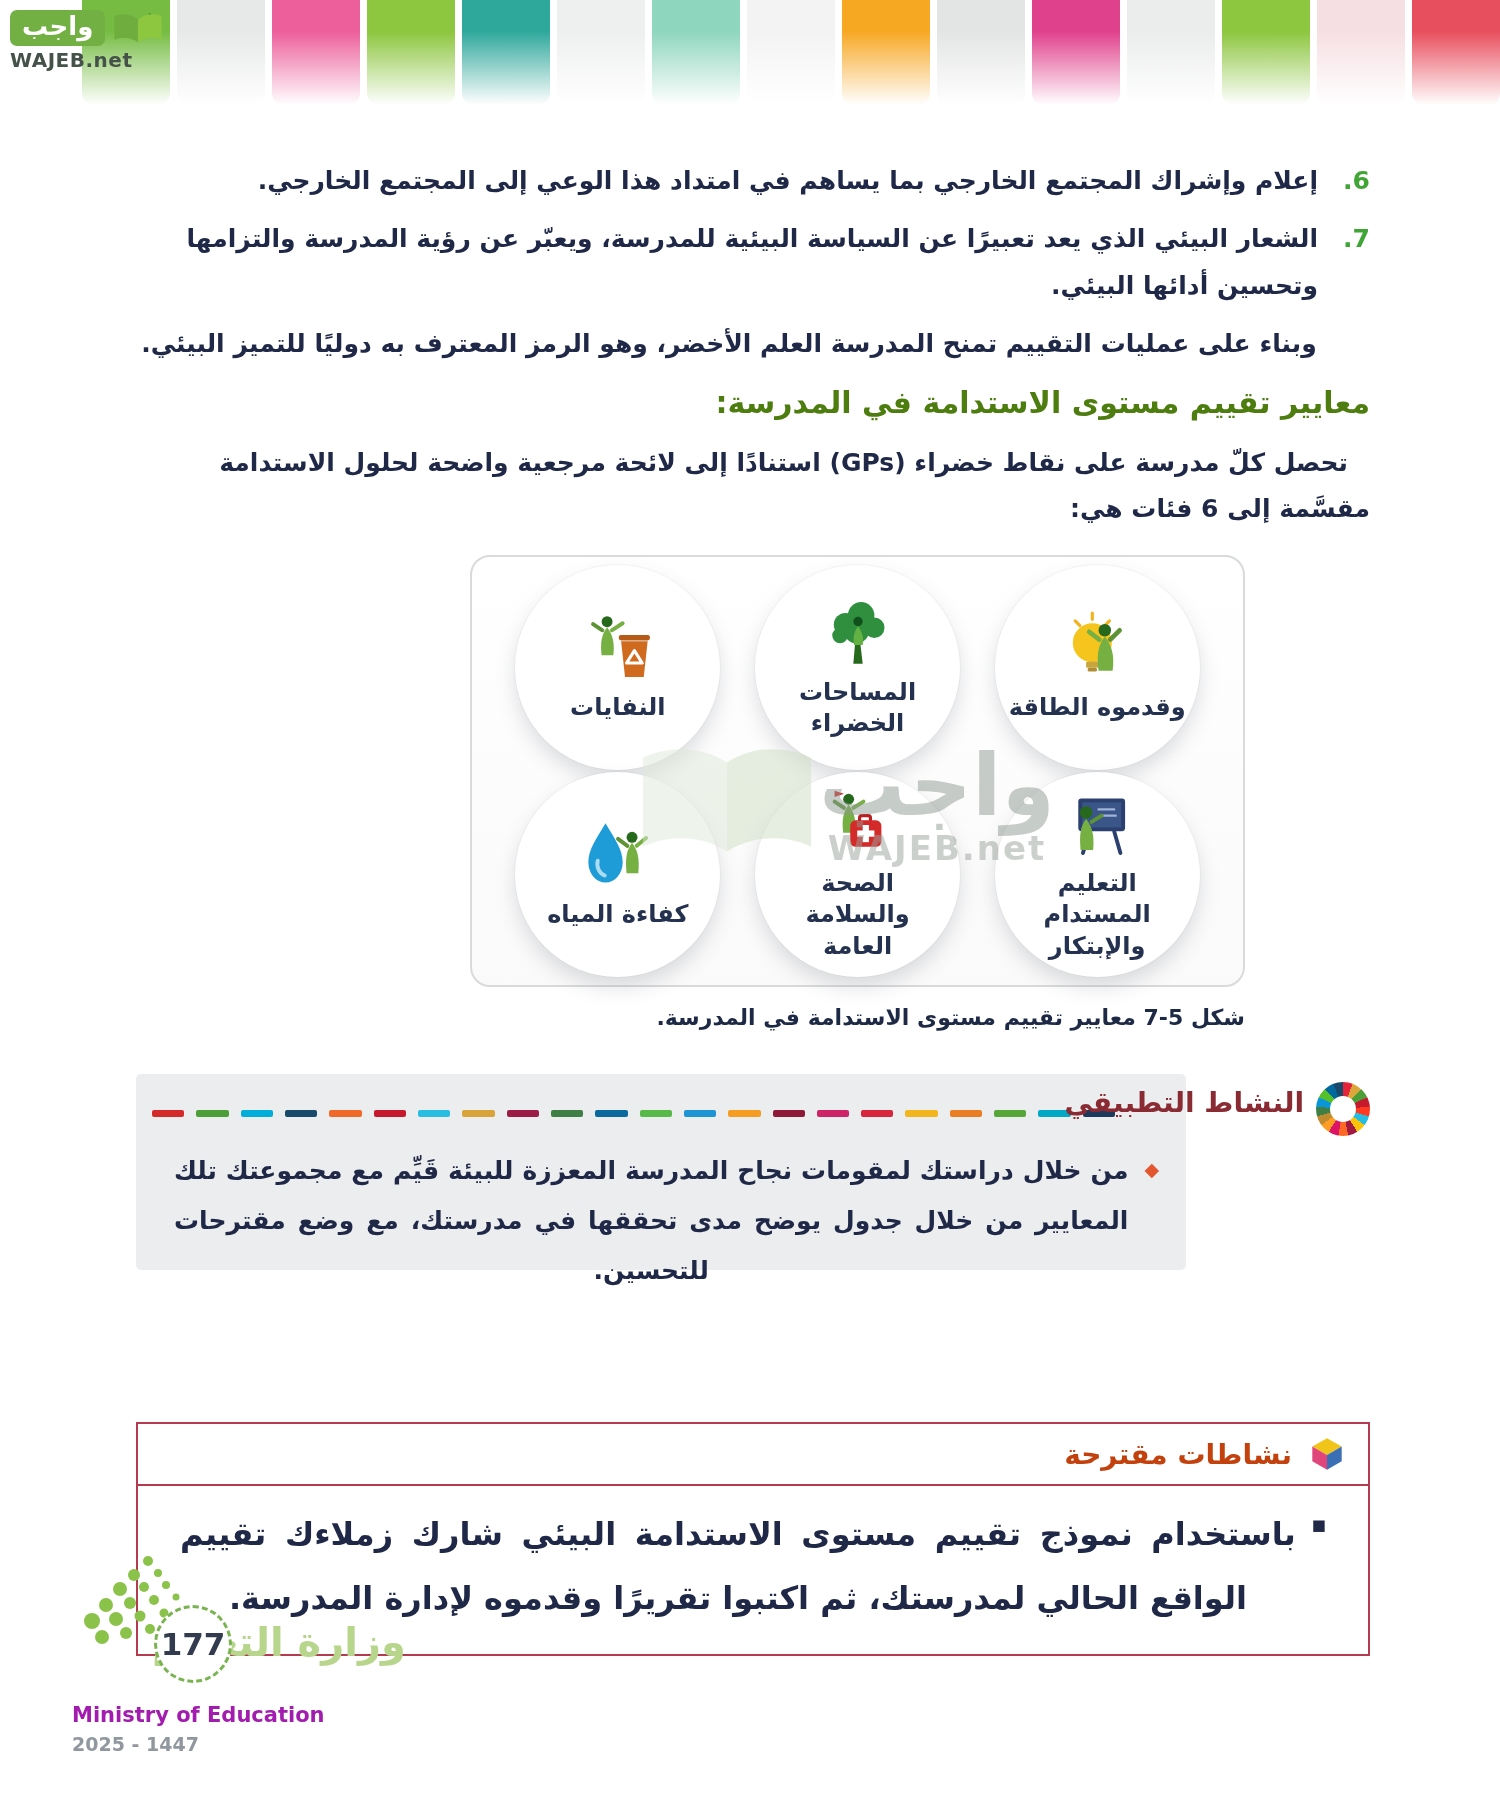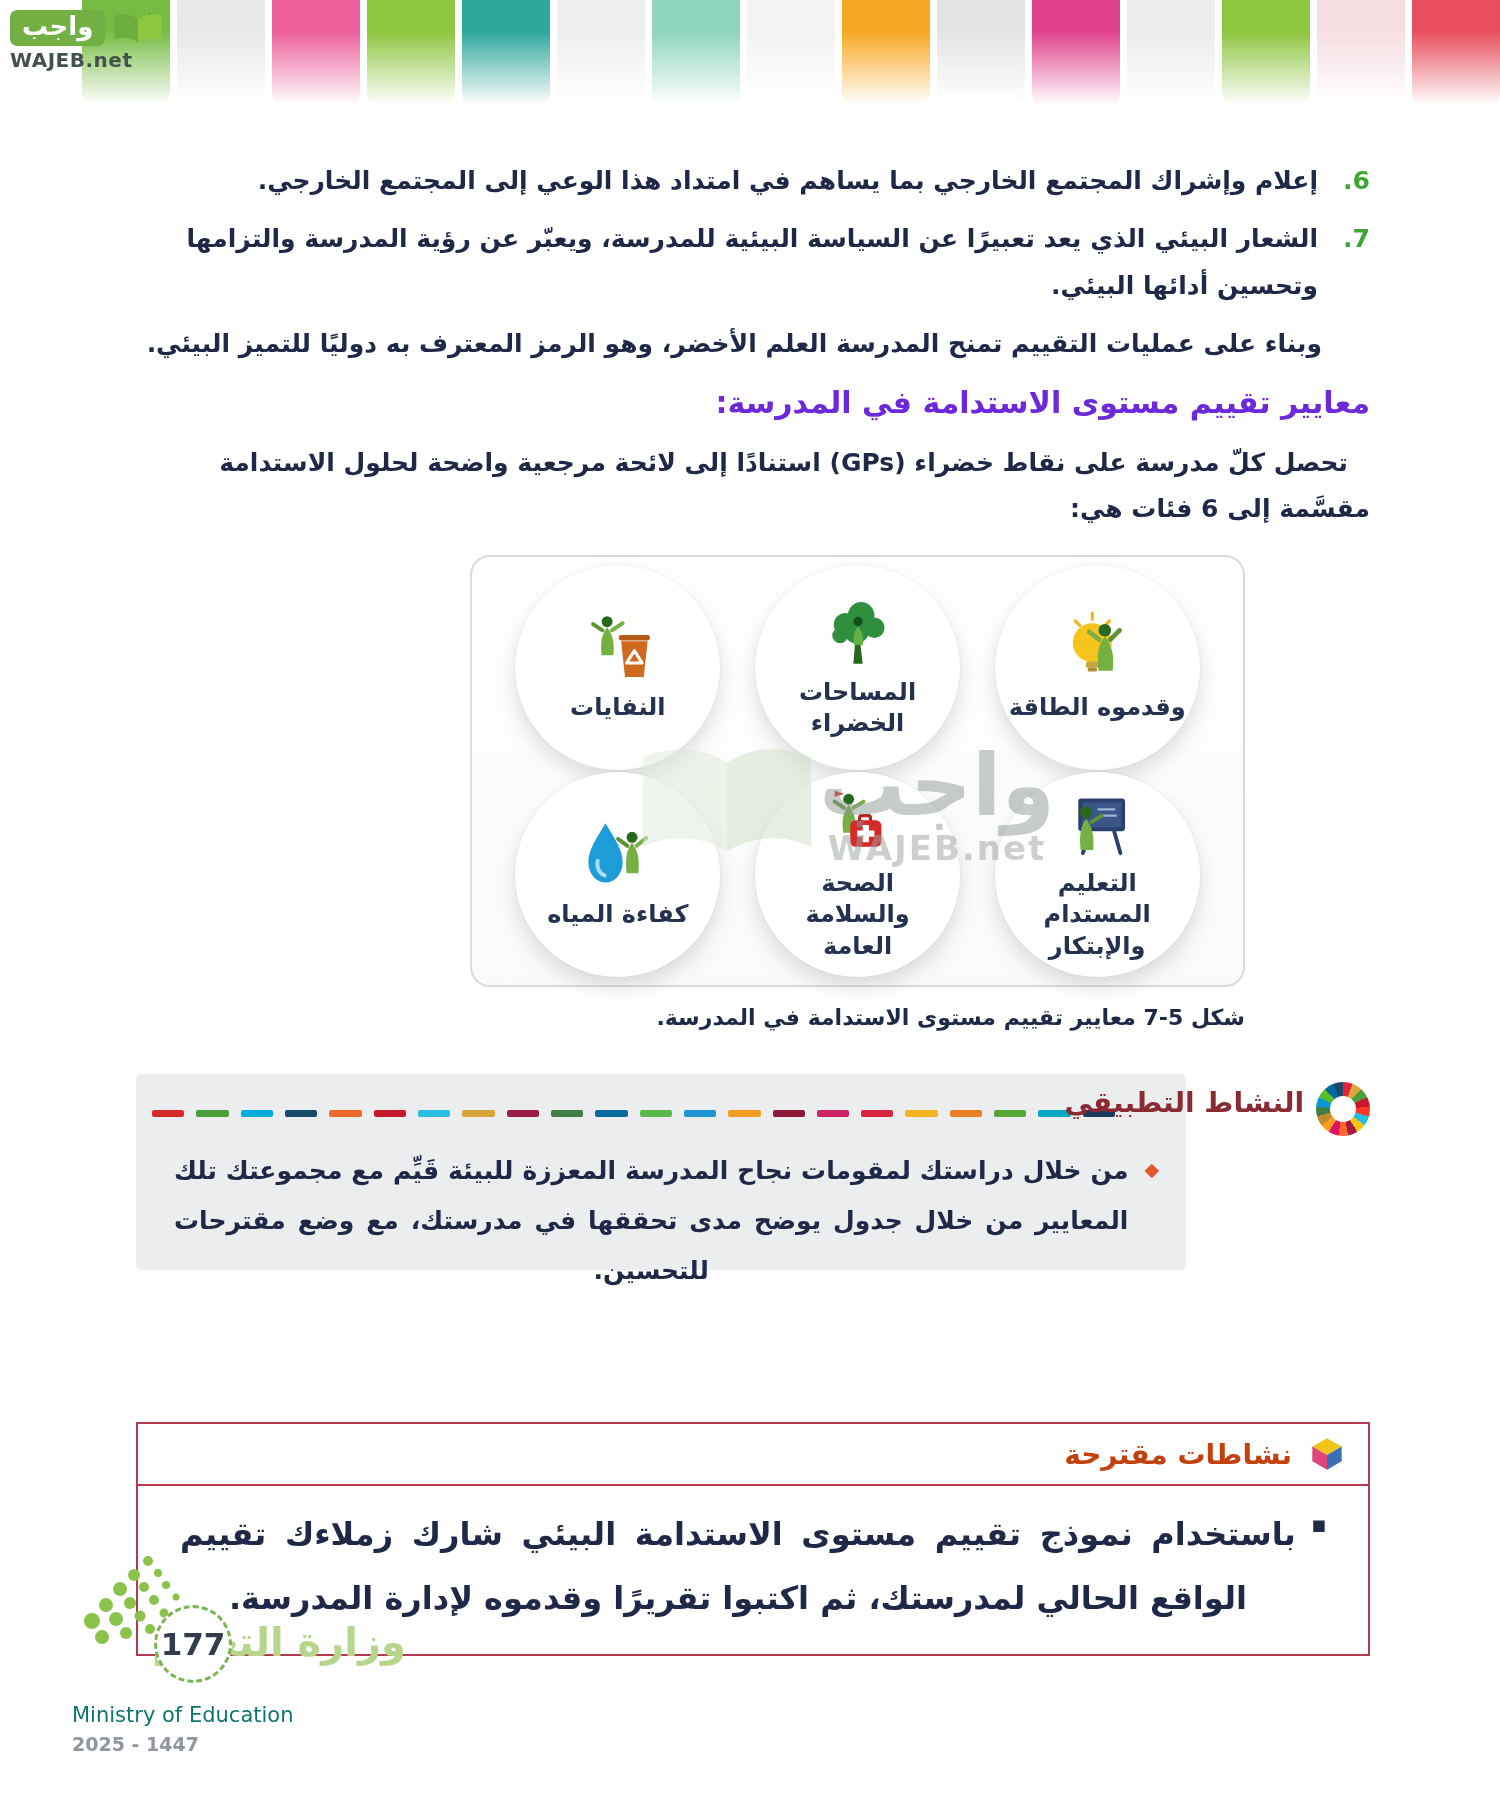--- a/index.html
+++ b/index.html
@@ -14,22 +14,22 @@
   .wajeb { position:absolute; top:10px; left:10px; z-index:3; width:160px; }
   .wajeb-top { display:flex; align-items:center; gap:6px; }
   .wajeb-ar { background:#72b043; color:#fff; font-weight:bold; font-size:26px; padding:1px 12px 4px; border-radius:7px; line-height:1.2; }
   .wajeb-book { width:54px; height:34px; }
   .wajeb-net { font-weight:bold; font-size:20px; color:#45524a; margin-top:2px; letter-spacing:.5px; }
 
   
   .content { position:relative; z-index:2; direction:rtl; padding:158px 130px 0; color:#1f2847; font-weight:bold; }
   .list-item { display:flex; gap:16px; font-size:25px; line-height:1.85; margin-bottom:12px; }
   .num { color:#3fa535; min-width:36px; }
-  .continuation { font-size:25px; line-height:1.85; margin:2px 48px 14px 0; }
-  .heading { color:#6d28d9; font-size:30px; margin:18px 0 20px; }
+  .continuation { font-size:25px; line-height:1.85; margin:2px 48px 14px 0;text-align:center; }
+  .heading { color:#4d7c0f; font-size:30px; margin:18px 0 20px; }
   .intro { font-size:25px; line-height:1.85; margin-bottom:22px; text-indent:22px; }
 
   
   .figwrap { width:775px; margin-right:125px; margin-left:340px; }
   .figure-box { position:relative; height:432px; border:2px solid #d9dadb; border-radius:20px;
                 background:linear-gradient(#ffffff,#fafafa); display:grid; direction:rtl;
                 grid-template-columns:repeat(3,1fr); align-content:center; justify-items:center;
                 row-gap:2px; padding:8px 26px; }
   .circle-card { width:205px; height:205px; border-radius:50%; background:#fff; z-index:1;
                  box-shadow:0 10px 20px rgba(70,80,95,.18), 0 0 0 1px rgba(0,0,0,.03);
@@ -73,21 +73,21 @@
   .square { color:#1f2847; font-size:15px; margin-top:14px; }
   .sa-text { font-size:32px; line-height:2; color:#1f2847; text-align:justify; text-align-last:center; flex:1; }
 
   
   .ministry { position:absolute; left:70px; top:1553px; width:330px; height:215px; z-index:2; }
   .dots { position:absolute; left:0; top:0; width:160px; height:130px; }
   .wordmark { position:absolute; left:82px; top:66px; font-size:40px; font-weight:bold; color:#b7d68c; z-index:0; white-space:nowrap; }
   .page-circle { position:absolute; left:84px; top:52px; width:78px; height:78px; background:#fff;
                  border:3px dashed #79b450; border-radius:50%; display:flex; align-items:center;
                  justify-content:center; z-index:1; font-size:31px; font-weight:bold; color:#333c4e; }
-  .min-en { position:absolute; left:2px; top:150px; color:#0f766e; font-size:21px; font-weight:normal; }
+  .min-en { position:absolute; left:2px; top:150px; color:#a21caf; font-size:21px; font-weight:bold; }
   .years { position:absolute; left:2px; top:180px; color:#90979e; font-size:19px; font-weight:bold; }
 </style>
 </head>
 <body>
 
 <div class="page">
 
   <div class="strips">
       <span style="background: linear-gradient(rgb(118, 188, 67) 0%, rgb(118, 188, 67) 30%, rgba(118, 188, 67, 0) 100%);"></span>
       <span style="background: linear-gradient(rgb(231, 232, 232) 0%, rgb(231, 232, 232) 30%, rgba(231, 232, 232, 0) 100%);"></span>

